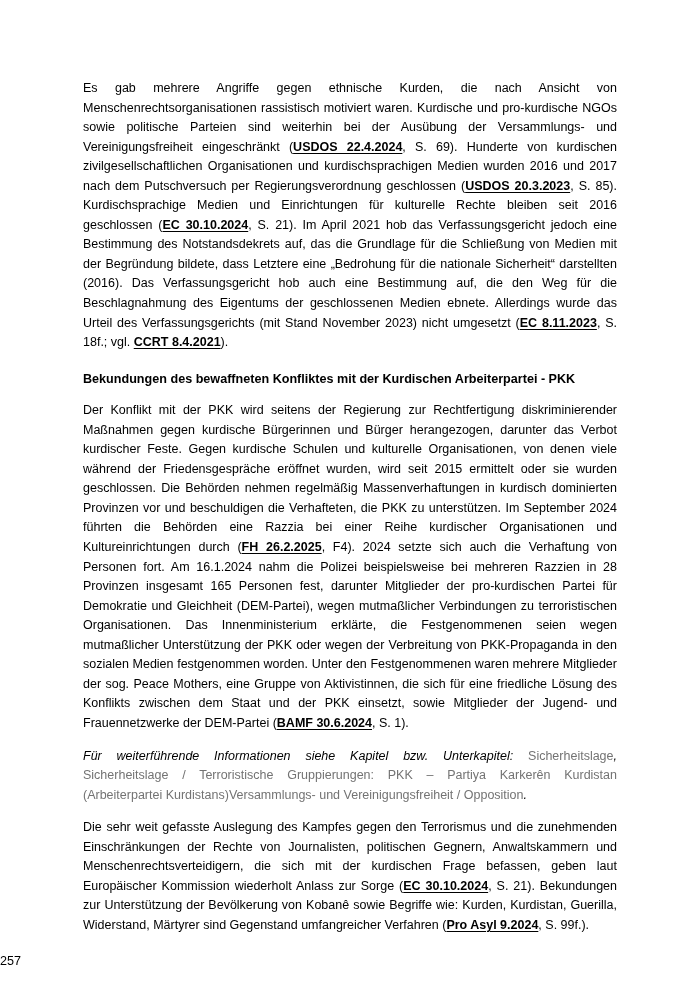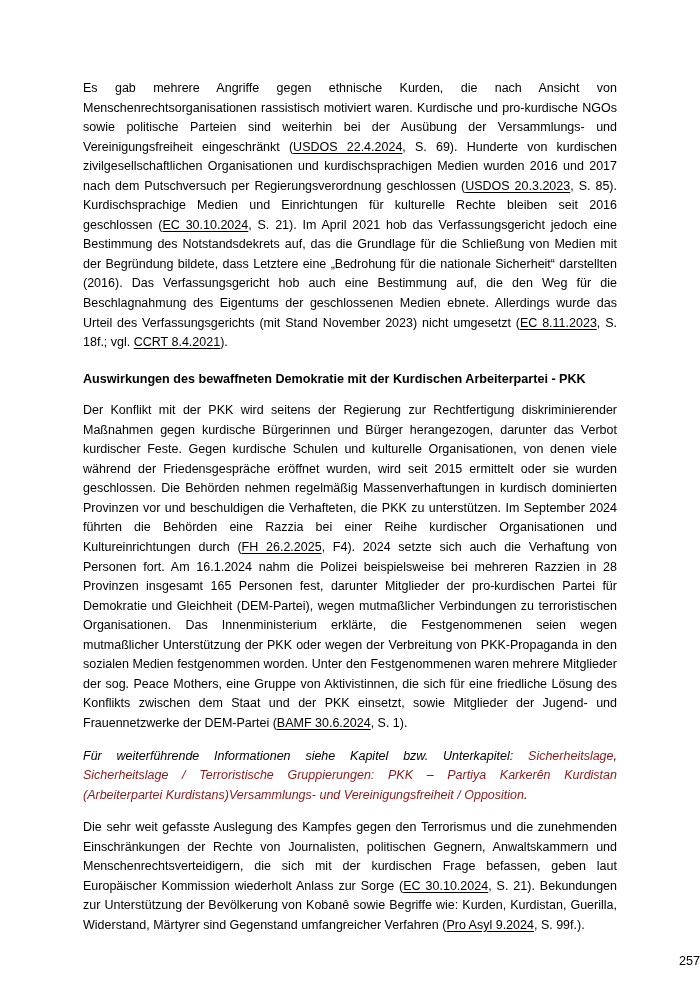--- a/index.html
+++ b/index.html
@@ -27,38 +27,38 @@
     -webkit-hyphens: auto;
     -moz-hyphens: auto;
   }
   .heading {
     font-size: 12.6px;
     line-height: 19.55px;
     font-weight: bold;
     text-align: left;
     margin: 17px 0 12px 0;
   }
-  .seg-ref { text-decoration: underline; text-underline-offset: 2px; }
+  .seg-ref { text-decoration: underline; text-underline-offset: 2px; font-weight: bold; }
   .seg-italic { font-style: italic; margin-top: 8px; }
-  .seg-link-italic { font-style: italic; color: #7f1d1d; }
+  .seg-link-italic { color: #737373; }
   .footer {
     position: absolute;
     left: 0; right: 0; bottom: 22px;
-    text-align: right;
+    text-align: left;
     font-size: 12.6px;
     color: #000000;
   }
 </style>
 </head>
 <body>
 
 <div class="page">
   <p class="para" lang="de"><span>Es gab mehrere Angriffe gegen ethnische Kurden, die nach Ansicht von Menschenrechtsorganisationen rassistisch motiviert waren. Kurdische und pro-kurdische NGOs sowie politische Parteien sind weiterhin bei der Ausübung der Versammlungs- und Vereinigungsfreiheit eingeschränkt (</span><span class="seg-ref">USDOS 22.4.2024</span><span>, S. 69). Hunderte von kurdischen zivilgesellschaftlichen Organisationen und kurdischsprachigen Medien wurden 2016 und 2017 nach dem Putschversuch per Regierungsverordnung geschlossen (</span><span class="seg-ref">USDOS 20.3.2023</span><span>, S. 85). Kurdischsprachige Medien und Einrichtungen für kulturelle Rechte bleiben seit 2016 geschlossen (</span><span class="seg-ref">EC 30.10.2024</span><span>, S. 21). Im April 2021 hob das Verfassungsgericht jedoch eine Bestimmung des Notstandsdekrets auf, das die Grundlage für die Schließung von Medien mit der Begründung bildete, dass Letztere eine „Bedrohung für die nationale Sicherheit“ darstellten (2016). Das Verfassungsgericht hob auch eine Bestimmung auf, die den Weg für die Beschlagnahmung des Eigentums der geschlossenen Medien ebnete. Allerdings wurde das Urteil des Verfassungsgerichts (mit Stand November 2023) nicht umgesetzt (</span><span class="seg-ref">EC 8.11.2023</span><span>, S. 18f.; vgl. </span><span class="seg-ref">CCRT 8.4.2021</span><span>).</span></p>
 
-  <h2 class="heading">Auswirkungen des bewaffneten Demokratie mit der Kurdischen Arbeiterpartei - PKK</h2>
+  <h2 class="heading">Bekundungen des bewaffneten Konfliktes mit der Kurdischen Arbeiterpartei - PKK</h2>
 
   <p class="para" lang="de"><span>Der Konflikt mit der PKK wird seitens der Regierung zur Rechtfertigung diskriminierender Maßnahmen gegen kurdische Bürgerinnen und Bürger herangezogen, darunter das Verbot kurdischer Feste. Gegen kurdische Schulen und kulturelle Organisationen, von denen viele während der Friedensgespräche eröffnet wurden, wird seit 2015 ermittelt oder sie wurden geschlossen. Die Behörden nehmen regelmäßig Massenverhaftungen in kurdisch dominierten Provinzen vor und beschuldigen die Verhafteten, die PKK zu unterstützen. Im September 2024 führten die Behörden eine Razzia bei einer Reihe kurdischer Organisationen und Kultureinrichtungen durch (</span><span class="seg-ref">FH 26.2.2025</span><span>, F4). 2024 setzte sich auch die Verhaftung von Personen fort. Am 16.1.2024 nahm die Polizei beispielsweise bei mehreren Razzien in 28 Provinzen insgesamt 165 Personen fest, darunter Mitglieder der pro-kurdischen Partei für Demokratie und Gleichheit (DEM-Partei), wegen mutmaßlicher Verbindungen zu terroristischen Organisationen. Das Innenministerium erklärte, die Festgenommenen seien wegen mutmaßlicher Unterstützung der PKK oder wegen der Verbreitung von PKK-Propaganda in den sozialen Medien festgenommen worden. Unter den Festgenommenen waren mehrere Mitglieder der sog. Peace Mothers, eine Gruppe von Aktivistinnen, die sich für eine friedliche Lösung des Konflikts zwischen dem Staat und der PKK einsetzt, sowie Mitglieder der Jugend- und Frauennetzwerke der DEM-Partei (</span><span class="seg-ref">BAMF 30.6.2024</span><span>, S. 1).</span></p>
 
   <p class="para" lang="de"><span class="seg-italic">Für weiterführende Informationen siehe Kapitel bzw. Unterkapitel: </span><span class="seg-link-italic">Sicherheitslage</span><span class="seg-italic">, </span><span class="seg-link-italic">Sicherheitslage / Terroristische Gruppierungen: PKK – Partiya Karkerên Kurdistan (Arbeiterpartei Kurdistans)</span><span class="seg-link-italic">Versammlungs- und Vereinigungsfreiheit / Opposition</span><span class="seg-italic">.</span></p>
 
   <p class="para" lang="de"><span>Die sehr weit gefasste Auslegung des Kampfes gegen den Terrorismus und die zunehmenden Einschränkungen der Rechte von Journalisten, politischen Gegnern, Anwaltskammern und Menschenrechtsverteidigern, die sich mit der kurdischen Frage befassen, geben laut Europäischer Kommission wiederholt Anlass zur Sorge (</span><span class="seg-ref">EC 30.10.2024</span><span>, S. 21). Bekundungen zur Unterstützung der Bevölkerung von Kobanê sowie Begriffe wie: Kurden, Kurdistan, Guerilla, Widerstand, Märtyrer sind Gegenstand umfangreicher Verfahren (</span><span class="seg-ref">Pro Asyl 9.2024</span><span>, S. 99f.).</span></p>
 
   <div class="footer">257</div>
 </div>
 

